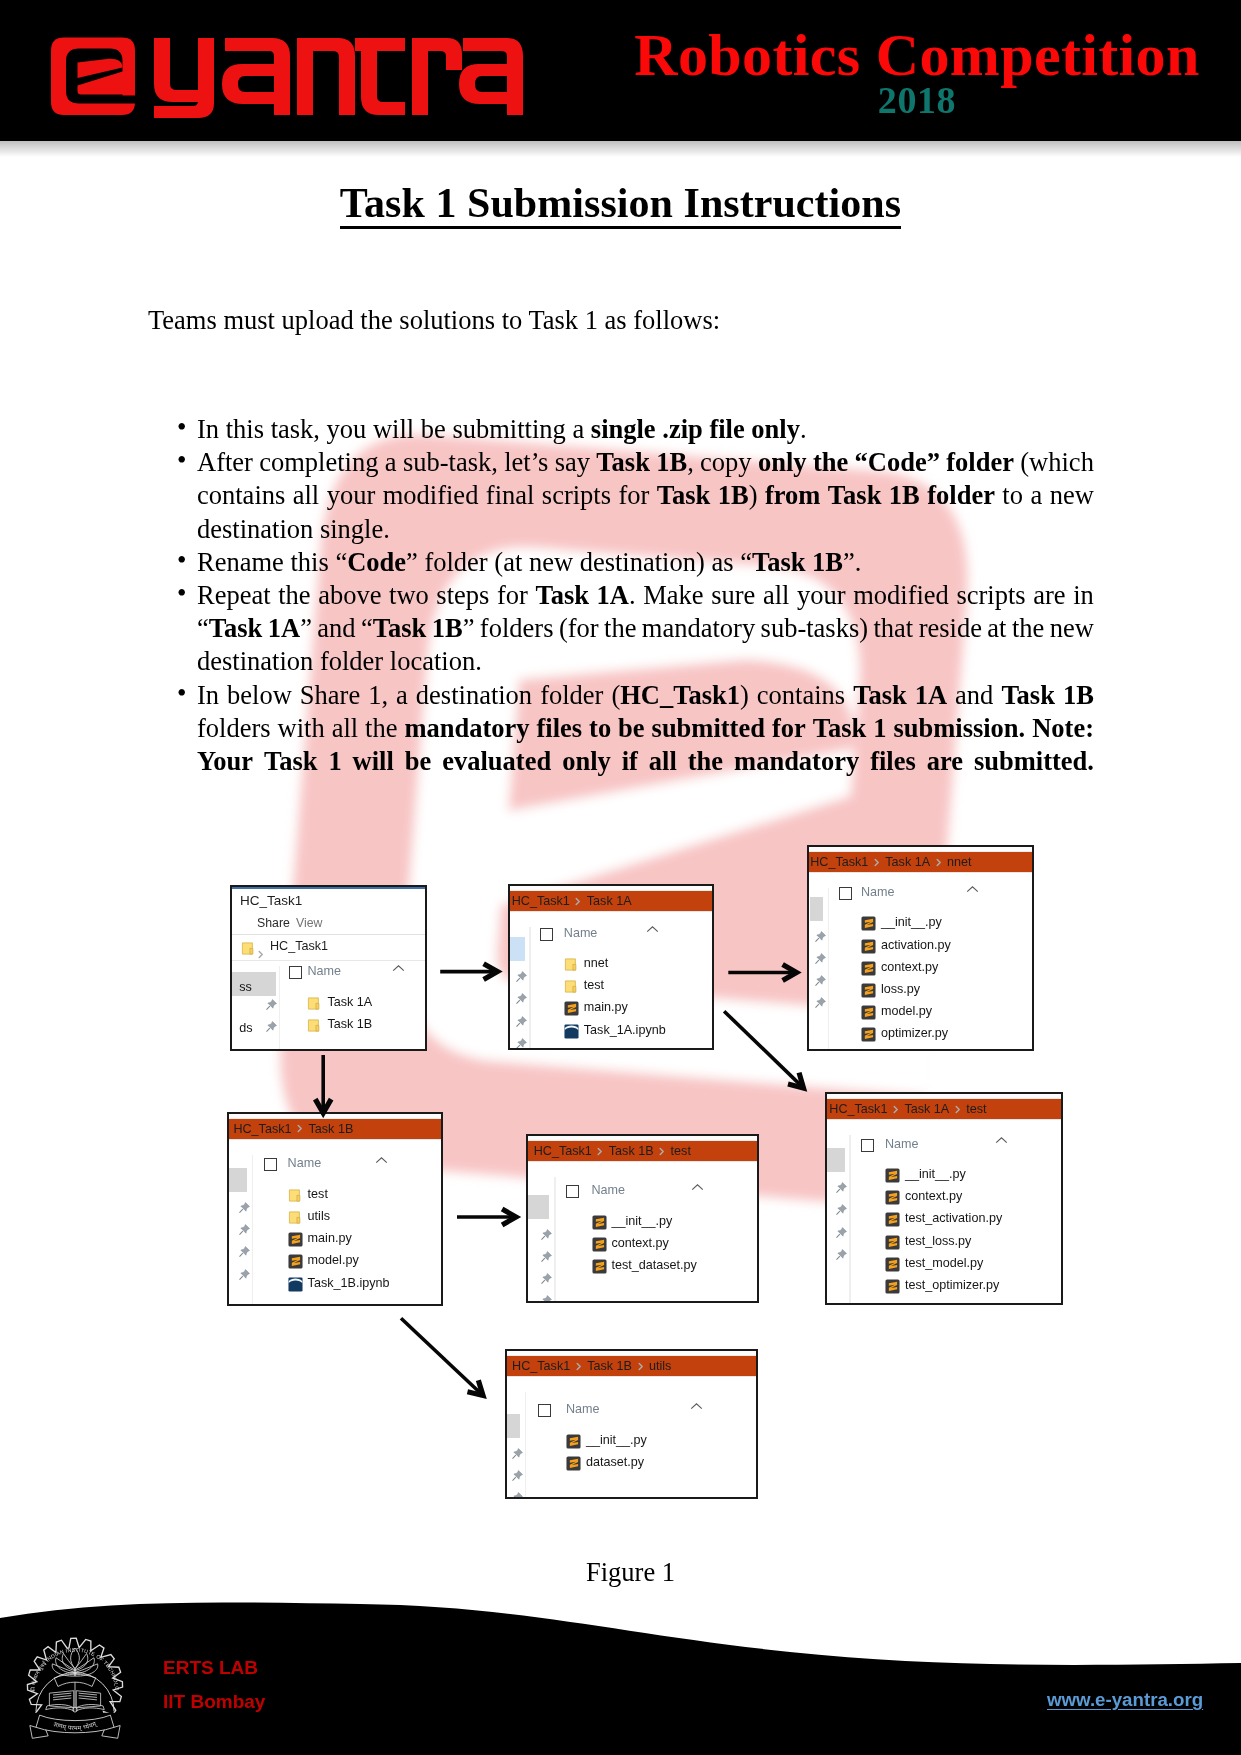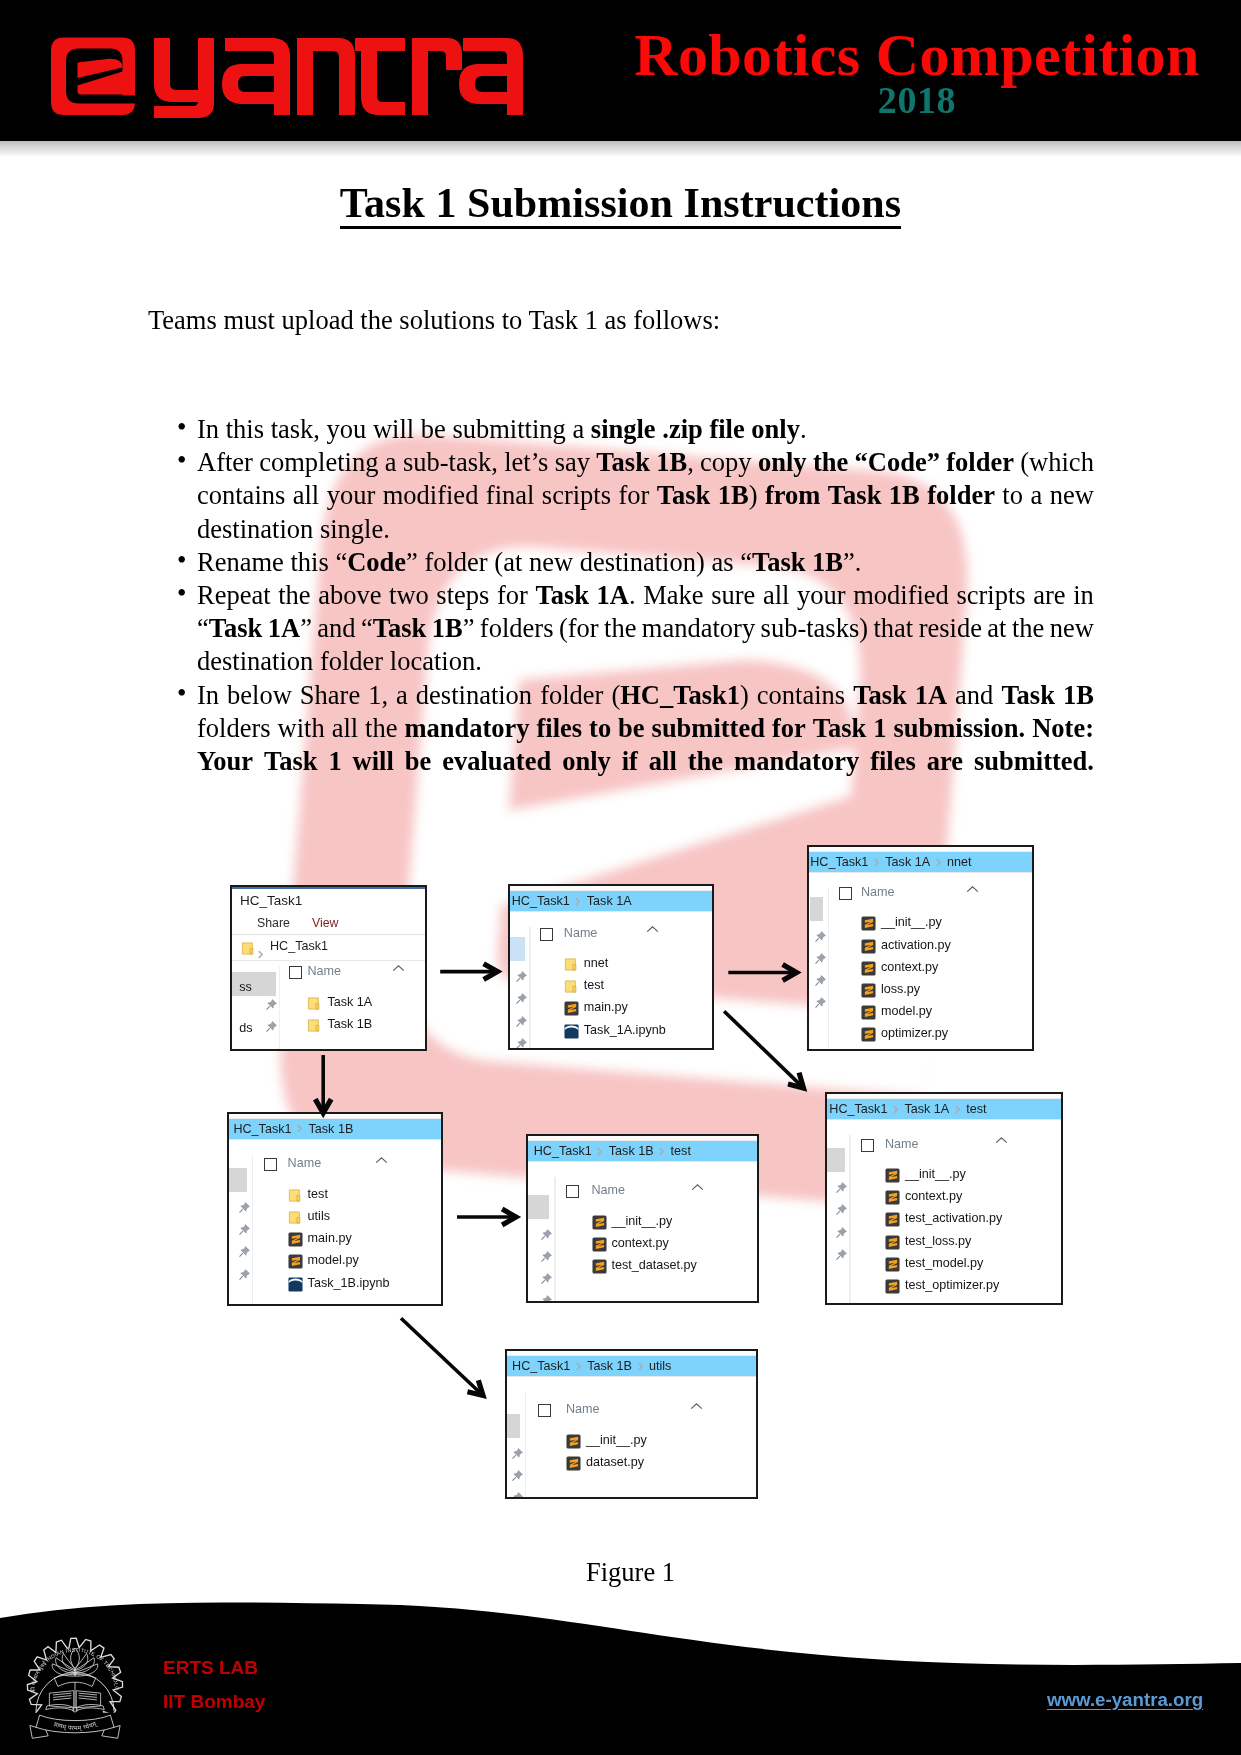--- a/index.html
+++ b/index.html
@@ -33,21 +33,21 @@
   .tl > span{white-space:pre;}
   b{font-weight:bold;}
 
   .figcap{position:absolute;left:0;top:1557px;width:1261px;text-align:center;font-size:26.5px;z-index:4;}
 
   
   .win{position:absolute;background:#fff;border:2.2px solid #1a1a1a;z-index:4;
        font-family:"Liberation Sans",sans-serif;overflow:hidden;box-sizing:border-box;}
   .tstrip{height:4px;background:#fcfcfc;border-bottom:1px solid #ececec;}
   .crumb{height:20px;line-height:20px;font-size:12.6px;color:#1d1d1d;padding-left:4.5px;
-       border-bottom:1px solid #e6e6e6;white-space:nowrap;background:#7dd3fc;}
+       border-bottom:1px solid #e6e6e6;white-space:nowrap;background:#c2410c;}
   .crumb .sp{padding:0 5.5px;position:relative;top:0px;}
   .wbody{position:relative;}
   .navsel{position:absolute;}
   .pin{position:absolute;width:13px;height:13px;}
   .chk{position:absolute;width:13px;height:13px;border:1.3px solid #3a3a3a;background:#fff;box-sizing:border-box;}
   .nmlbl{position:absolute;font-size:12.6px;color:#73808c;}
   .caret{position:absolute;}
   .row{position:absolute;font-size:12.6px;color:#161616;white-space:nowrap;line-height:15px;}
   .row .lbl{position:absolute;left:20px;top:0px;}
   .row .ico{position:absolute;left:0;top:1px;}
@@ -142,21 +142,21 @@
     </div>
   </div>
 
 <div class="figcap">Figure 1</div>
 
 <div id="figure-root">
     <div class="win" style="left: 230px; top: 885px; width: 197px; height: 166px;">
       <div style="position:absolute;left:0;top:0;width:100%;height:1.6px;background:#3E6FA8;"></div>
       <div style="position:absolute;left:8px;top:6px;font-size:13.5px;color:#1d1d1d;">HC_Task1</div>
       <div style="position:absolute;left:25px;top:29px;font-size:12.3px;color:#2b2b2b;">Share</div>
-      <div style="position:absolute;left:80px;top:29px;font-size:12.3px;color:#7f1d1d;">View</div>
+      <div style="position:absolute;left:64px;top:29px;font-size:12.3px;color:#737373;">View</div>
       <div style="position:absolute;left:0;top:47px;width:100%;height:1px;background:#e2e2e2;"></div>
       <div style="position:absolute;left:0;top:50px;width:100%;height:23px;background:#fff;border-bottom:1px solid #e8e8e8;">
         <div style="position:absolute;left:9px;top:4px;"><svg width="15" height="15" viewBox="0 0 15 15">
             <path fill="#FCDD76" stroke="#D8B44A" stroke-width="0.8" d="M1.4 1.9 H11.4 V13.1 H1.4 Z"></path>
             <path fill="#F5CF61" stroke="#D2AC42" stroke-width="0.7" d="M8.9 7.4 H11.9 V13.1 H8.9 Z"></path>
           </svg></div>
         <div style="position:absolute;left:26px;top:7px;"><svg width="6" height="9" viewBox="0 0 6 9" style="vertical-align:-0.5px">
             <path fill="none" stroke="#ABABAB" stroke-width="1.5" stroke-linecap="round" stroke-linejoin="round" d="M1.2 1.5 L4.2 4.5 L1.2 7.5"></path>
           </svg></div>
         <div style="position:absolute;left:38px;top:2px;font-size:12.6px;color:#1d1d1d;">HC_Task1</div>

